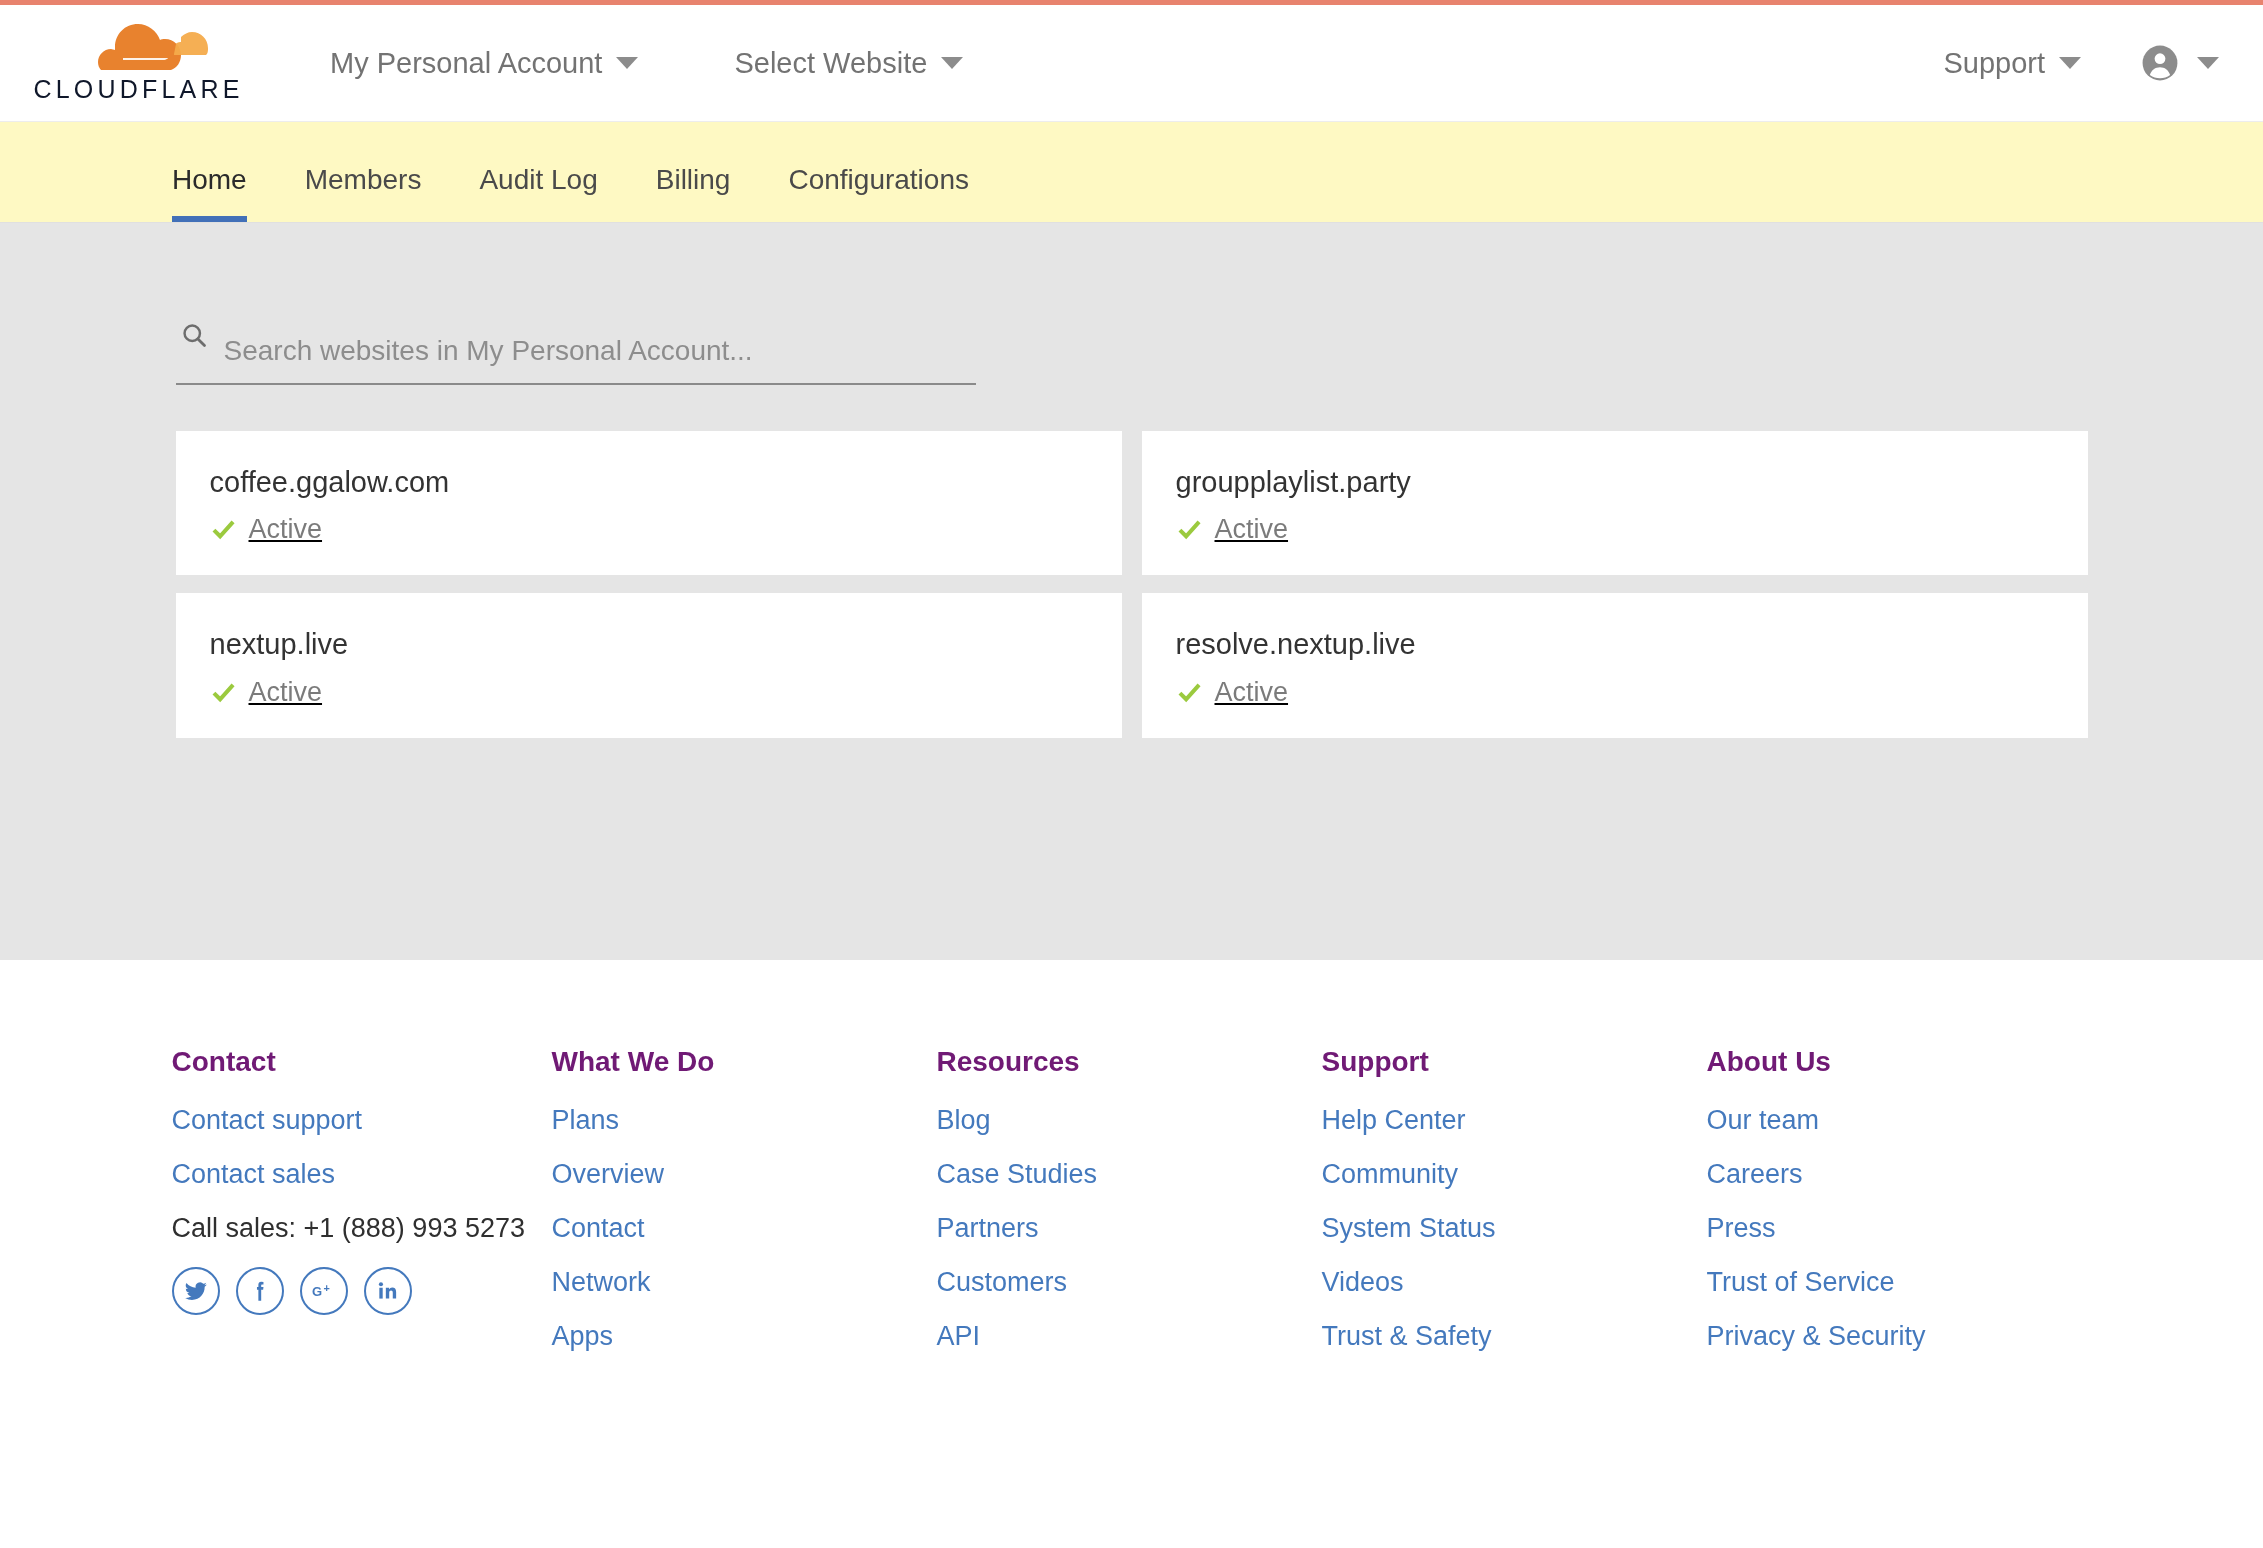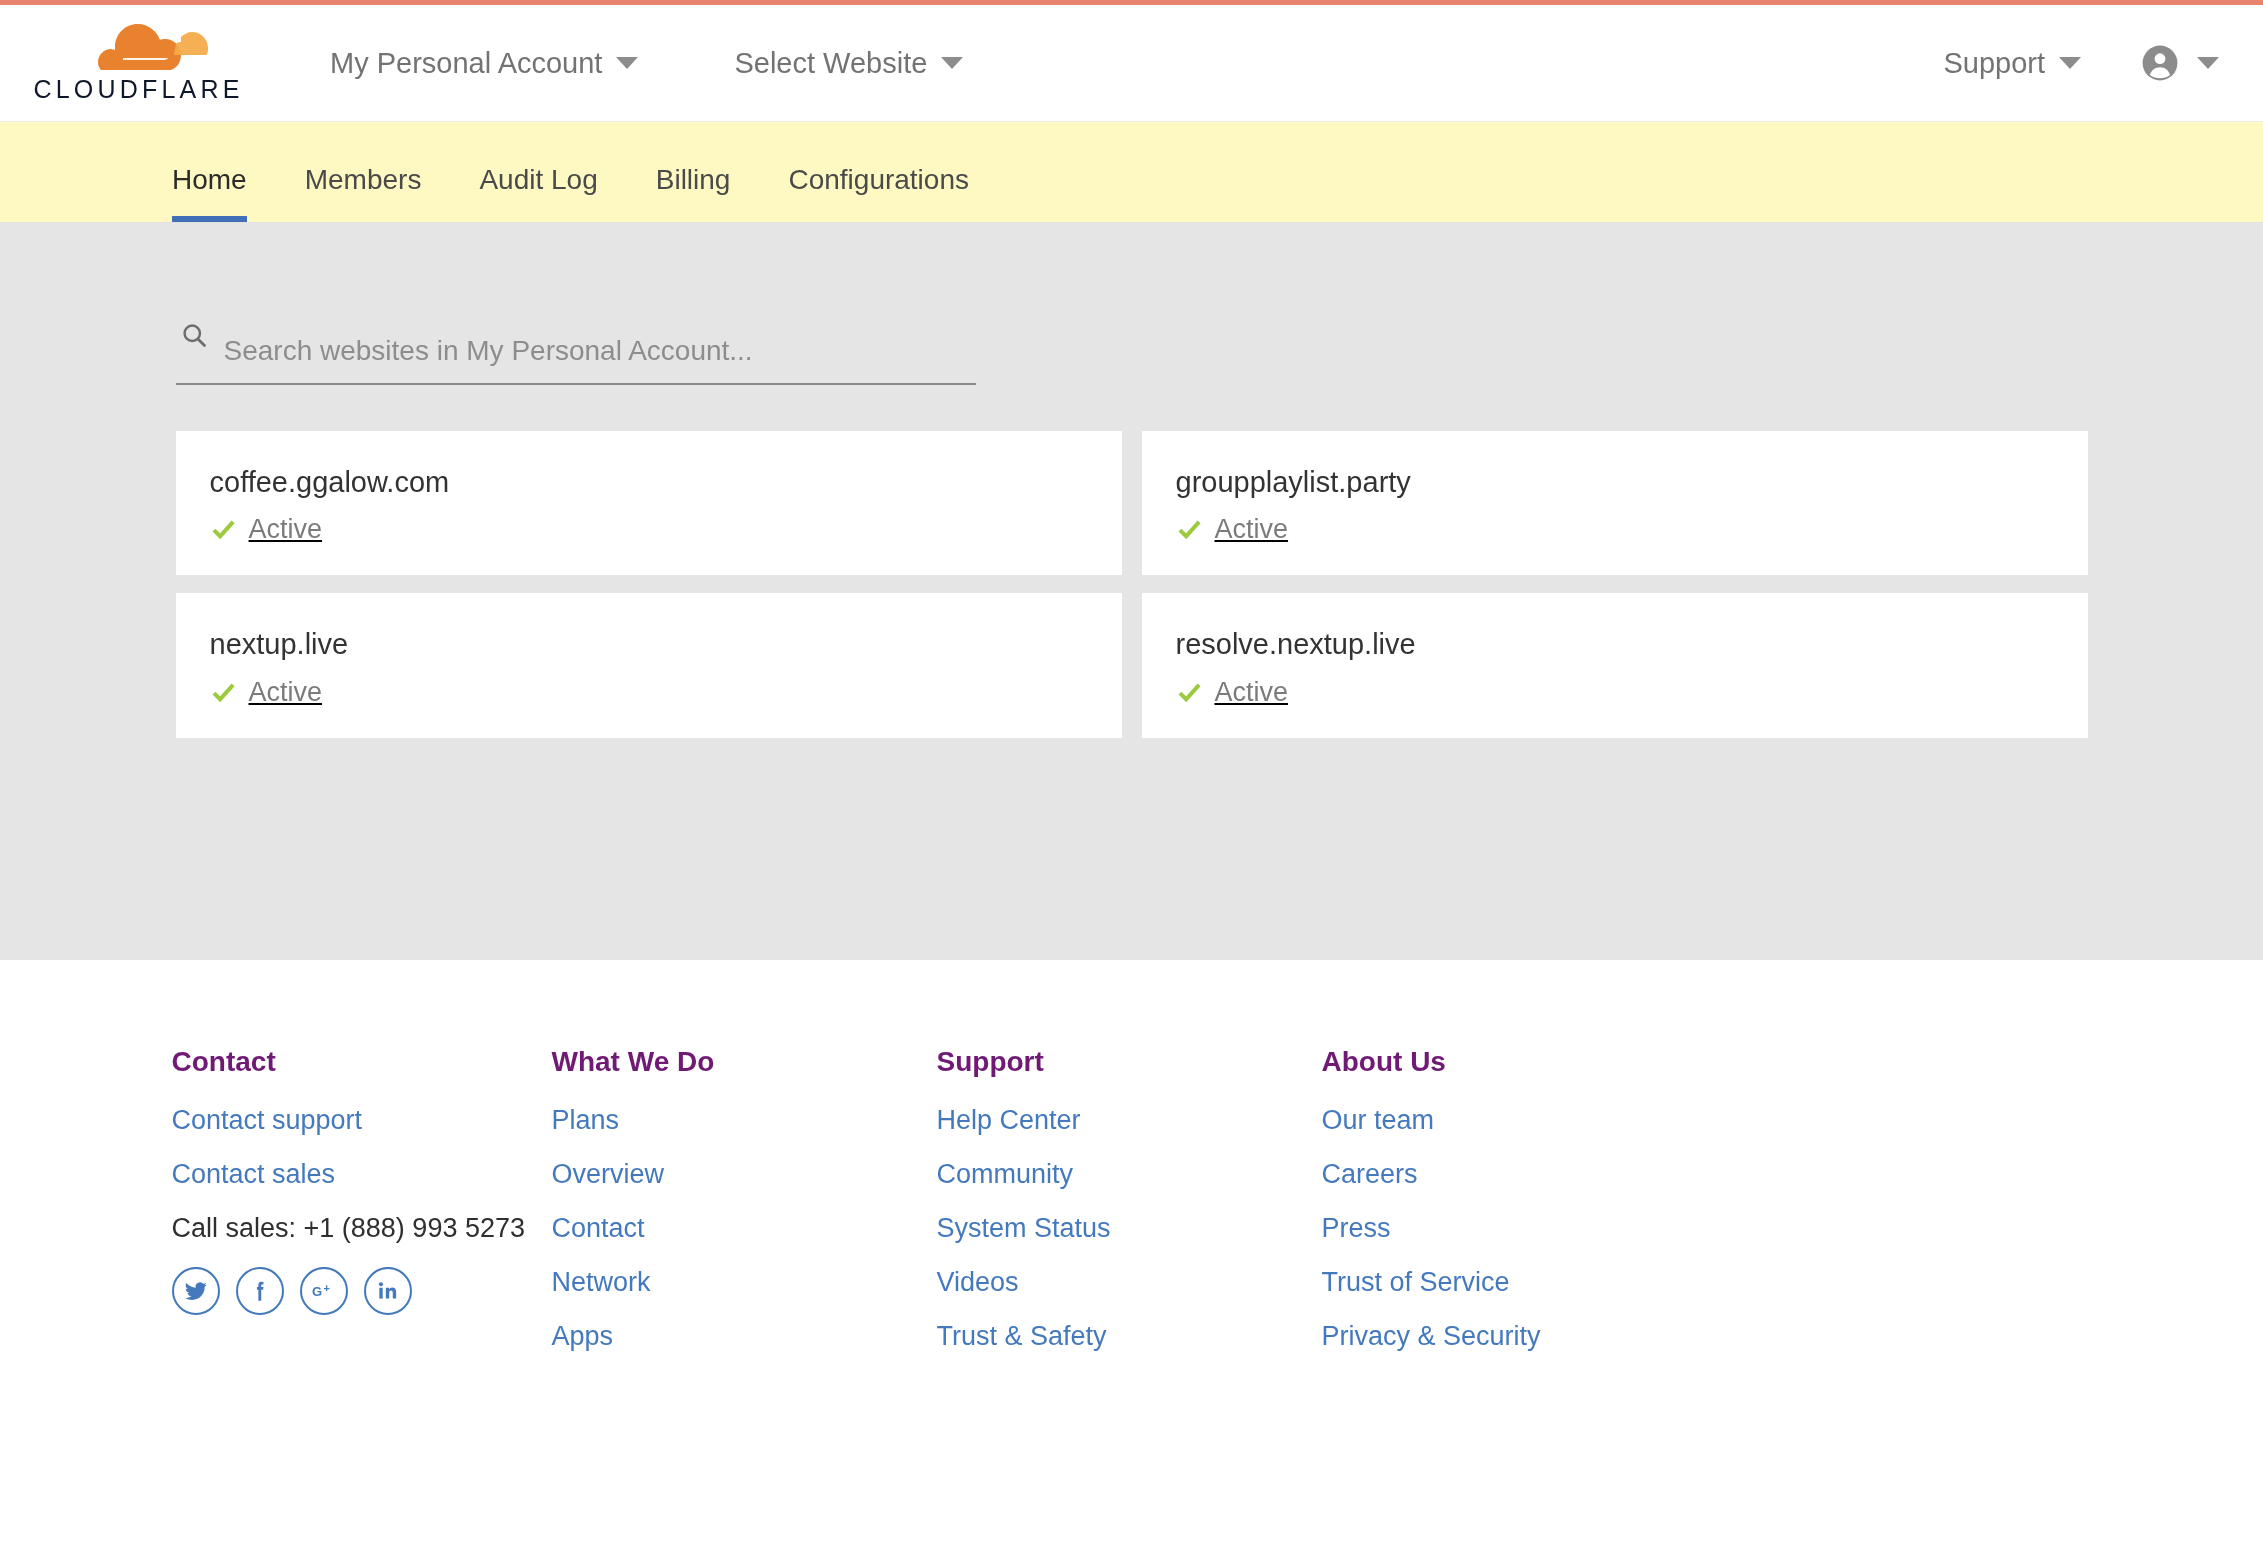--- a/index.html
+++ b/index.html
@@ -279,20 +279,28 @@
 
       <div class="fcol what">
         <div class="fcol-title">What We Do</div>
         <a class="flink">Plans</a>
         <a class="flink">Overview</a>
         <a class="flink">Contact</a>
         <a class="flink">Network</a>
         <a class="flink">Apps</a>
       </div>
 
+      <div class="fcol res">
+        <div class="fcol-title">Resources</div>
+        <a class="flink">Blog</a>
+        <a class="flink">Case Studies</a>
+        <a class="flink">Partners</a>
+        <a class="flink">Customers</a>
+        <a class="flink">API</a>
+      </div>
 
       <div class="fcol sup">
         <div class="fcol-title">Support</div>
         <a class="flink">Help Center</a>
         <a class="flink">Community</a>
         <a class="flink">System Status</a>
         <a class="flink">Videos</a>
         <a class="flink">Trust &amp; Safety</a>
       </div>
 

